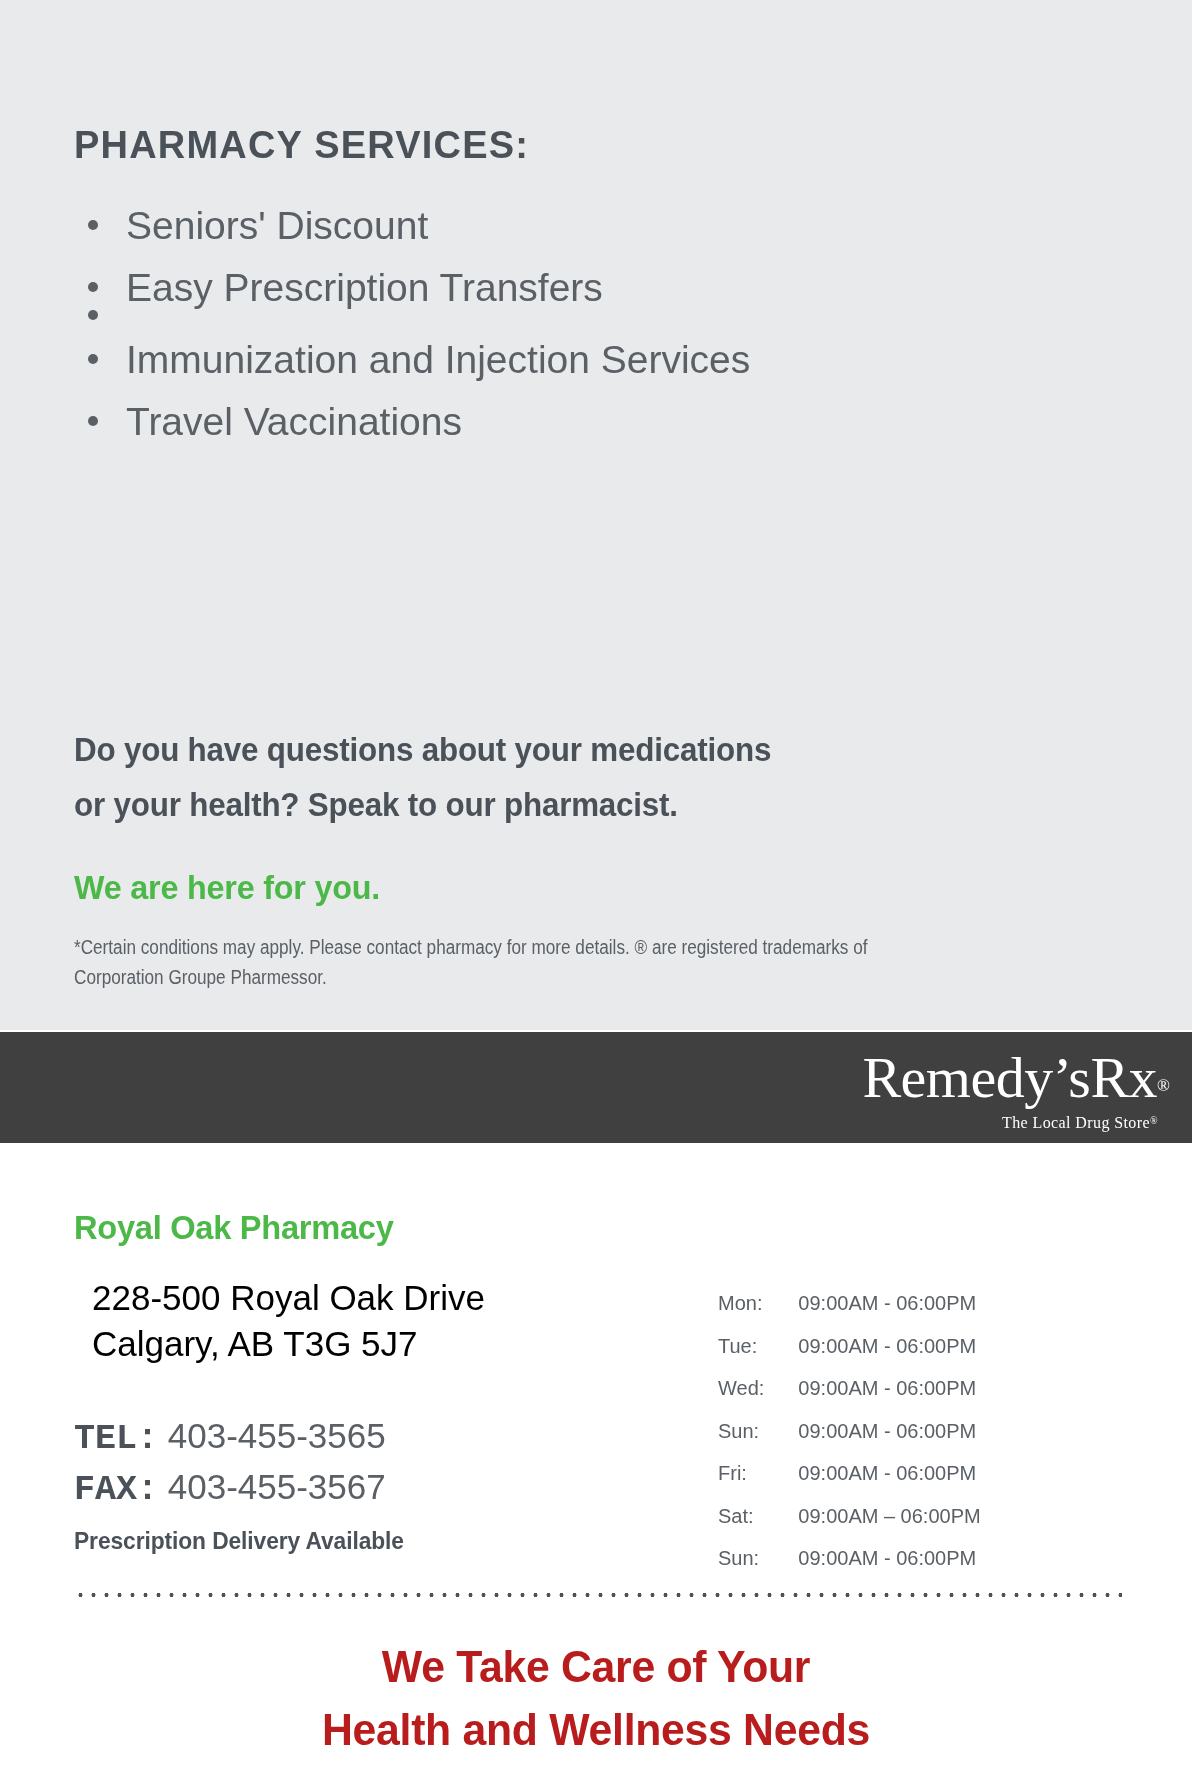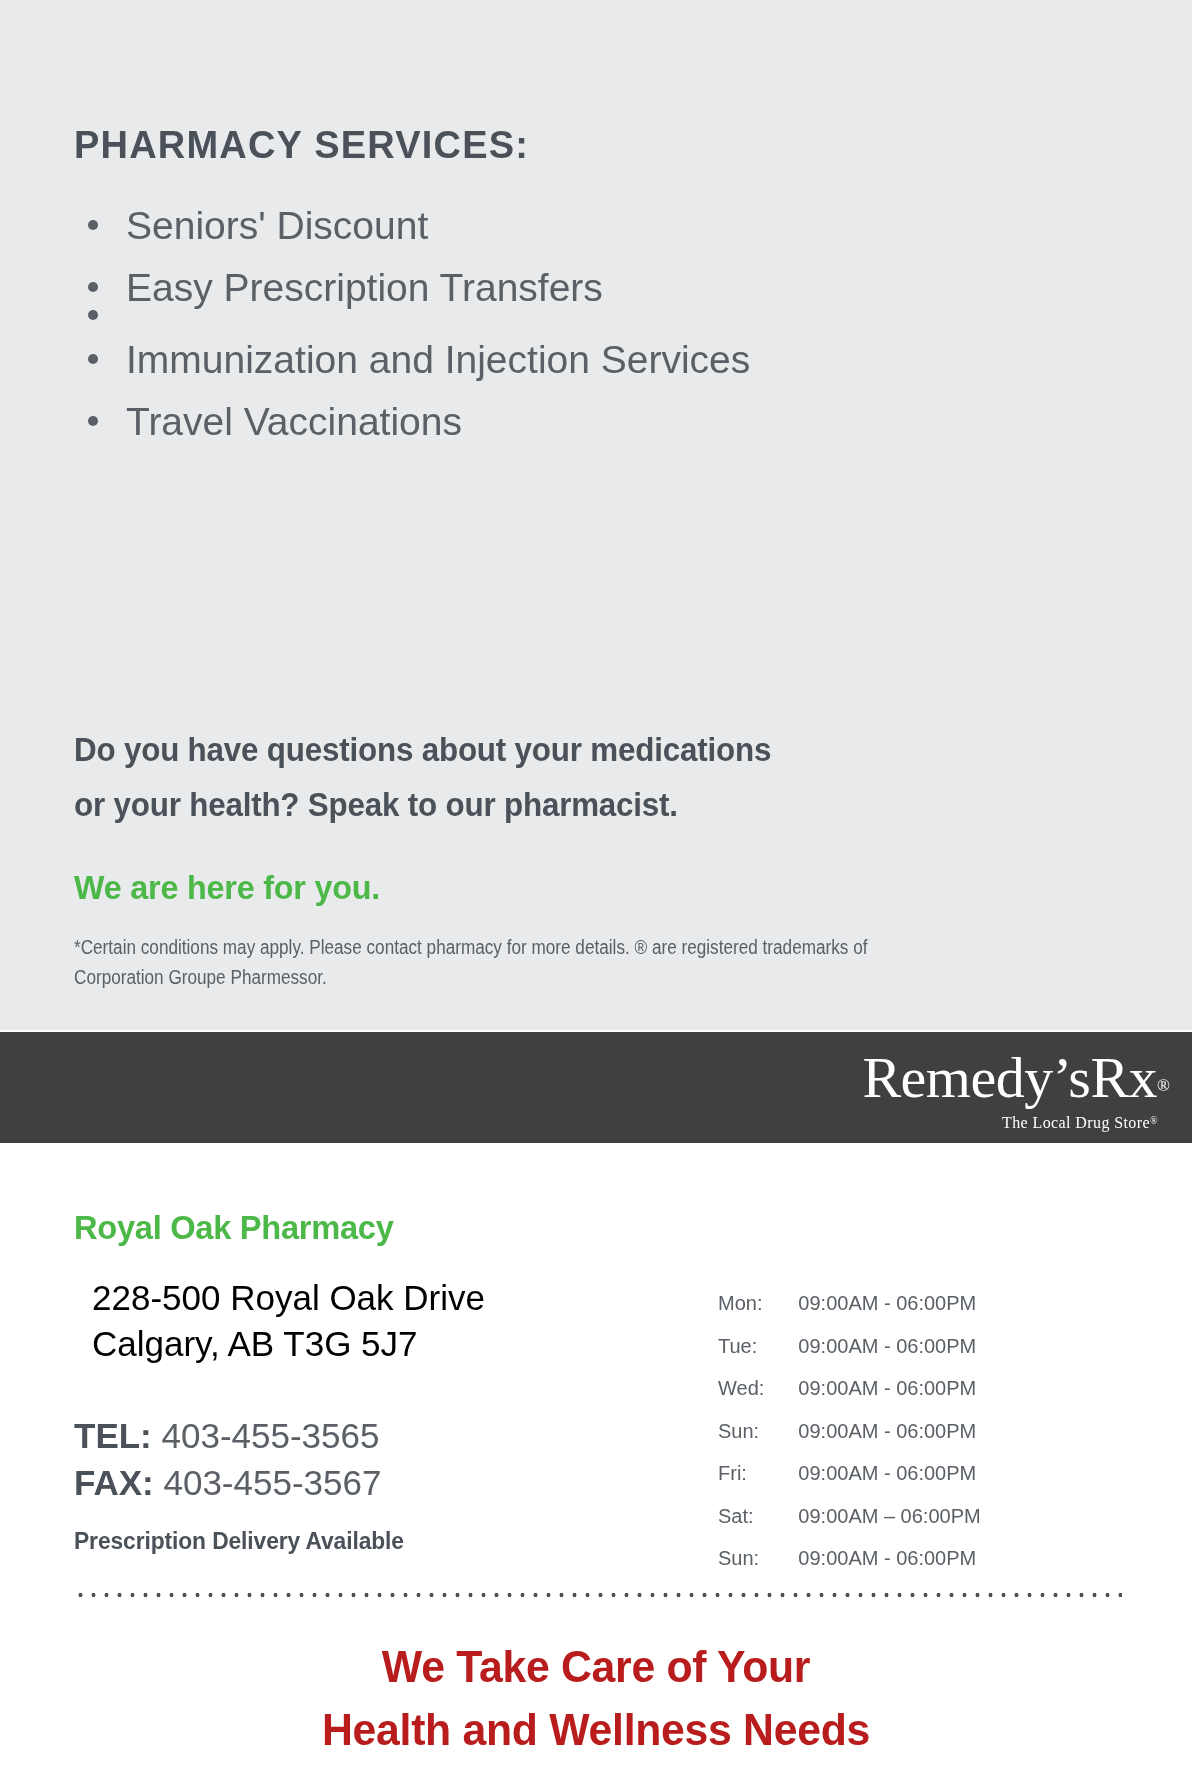--- a/index.html
+++ b/index.html
@@ -179,20 +179,21 @@
     top: 1412px;
     font-size: 35px;
     line-height: 47px;
     color: #5a6066;
     font-weight: 300;
     white-space: nowrap;
   }
   .phone-block .lbl {
     font-weight: bold;
     color: #4a5159;
+    font-family: Liberation Mono, monospace;
   }
 
   .delivery-note {
     position: absolute;
     left: 74px;
     top: 1527px;
     font-size: 24px;
     font-weight: bold;
     color: #4a5159;
     letter-spacing: -0.1px;

